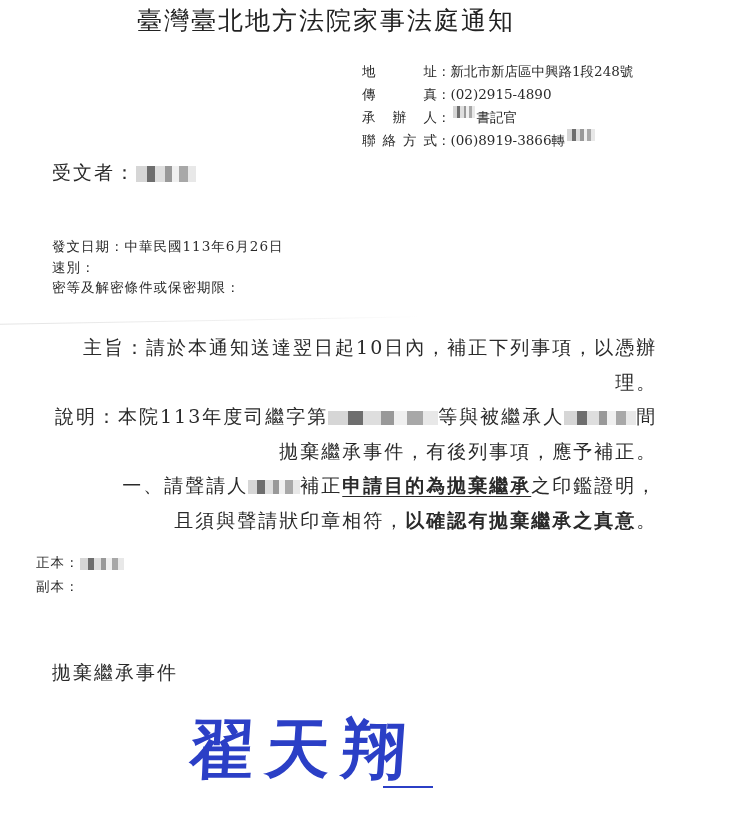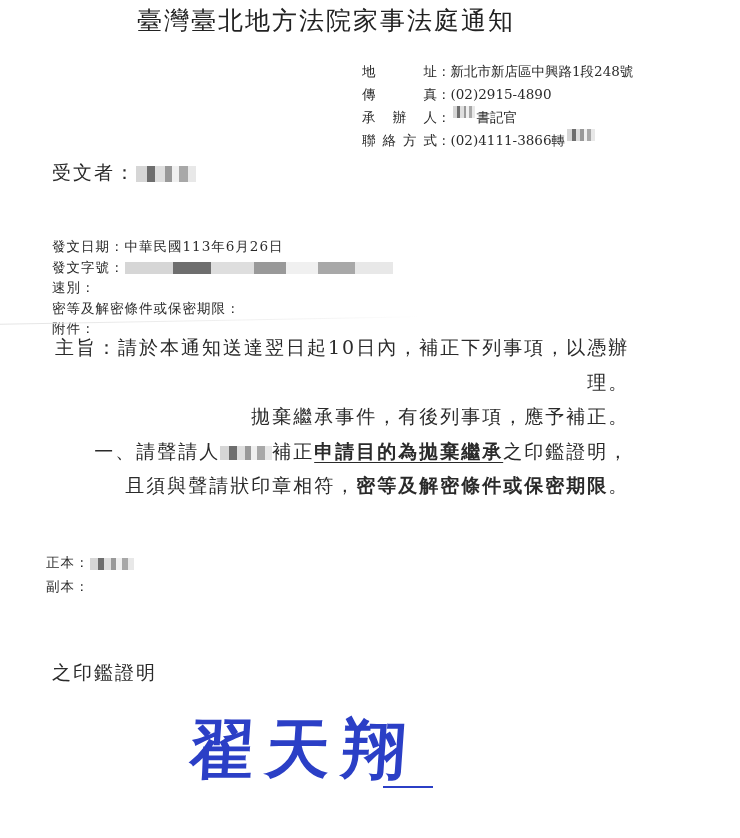--- a/index.html
+++ b/index.html
@@ -18,21 +18,21 @@
     opacity: 0.85; filter: blur(0.6px); }
   .recipient { left: 52px; top: 160px; font-size: 19px; letter-spacing: 2px; }
   .meta { left: 52px; top: 204px; font-size: 13.5px; line-height: 20.5px; letter-spacing: 1px; margin-top: 32px; }
   .body-text { left: 55px; top: 330px; font-size: 19px; line-height: 34.5px; letter-spacing: 2px; text-align: right; }
   .body-text .line { height: 34.5px; }
   .indent1 { padding-left: 69px; }
   .item { padding-left: 20px; }
   .indent2 { padding-left: 69px; }
   .u { text-decoration: underline; text-underline-offset: 4px; font-weight: bold; }
   .bold { font-weight: bold; }
-  .cc { left: 46px; top: 550px; font-size: 13.5px; line-height: 24px; letter-spacing: 1px; }
+  .cc { left: 36px; top: 550px; font-size: 13.5px; line-height: 24px; letter-spacing: 1px; }
   .officer { left: 52px; top: 660px; font-size: 19px; letter-spacing: 2px; }
   .stamp { left: 190px; top: 706px; font-size: 64px; color: #2b3fc6; font-weight: bold; letter-spacing: 12px;
     font-family: "DejaVu Serif", serif; transform: skewX(-4deg); }
   .stamp-line { left: 383px; top: 786px; width: 50px; height: 2px; background: #2b3fc6; }
   .scan-line { left: 0; top: 320px; width: 420px; height: 1px; background: linear-gradient(90deg, #e4e4e4, #f5f5f5 80%, transparent); transform: rotate(-1deg); }
 </style>
 </head>
 <body>
 
 <div class="abs title">臺灣臺北地方法院家事法庭通知</div>
@@ -65,60 +65,59 @@
     <span>書記官</span>
   </div>
   <div class="row">
     <span class="lbl">
       <span>聯</span>
       <span>絡</span>
       <span>方</span>
       <span>式</span>
     </span>
     <span>：</span>
-    <span>(02)4111-3866轉</span>
+    <span>(06)8919-3866轉</span>
     <span class="blur" style="width:28px;margin-left:2px;"></span>
   </div>
 </div>
 
 <div class="abs recipient">
   <span>受文者：</span><span class="blur" style="width:60px;height:16px;"></span>
 </div>
 
 <div class="abs meta">
   <div>
     <span>發文日期：</span><span>中華民國113年6月26日</span>
   </div>
-  <div>
-    <span>發文字號：</span><span class="blur" style="width:268px;"></span>
-  </div>
   <div>速別：</div>
   <div>密等及解密條件或保密期限：</div>
-  <div>附件：</div>
 </div>
 
 <div class="abs scan-line"></div>
 
 <div class="abs body-text">
   <div class="line">
     <span>主旨：</span><span>請於本通知送達翌日起10日內，補正下列事項，以憑辦</span>
   </div>
   <div class="line indent1">理。</div>
+  <div class="line">
+    <span>說明：</span><span>本院113年度司繼字第</span><span class="blur" style="width:110px;height:14px;"></span><span>等與被繼承人</span><span class="blur" style="width:72px;height:14px;"></span><span>間</span>
+  </div>
   <div class="line indent1">拋棄繼承事件，有後列事項，應予補正。</div>
   <div class="line item">
     <span>一、</span><span>請聲請人</span><span class="blur" style="width:52px;height:14px;"></span><span>補正</span><span class="u">申請目的為拋棄繼承</span><span>之印鑑證明，</span>
   </div>
   <div class="line indent2">
-    <span>且須與聲請狀印章相符，</span><span class="bold">密等及解密條件或保密期限</span><span>。</span>
+    <span>且須與聲請狀印章相符，</span><span class="bold">以確認有拋棄繼承之真意</span><span>。</span>
   </div>
 </div>
 
 <div class="abs cc">
   <div>
     <span>正本：</span><span class="blur" style="width:44px;"></span>
   </div>
   <div>副本：</div>
 </div>
 
-<div class="abs officer">之印鑑證明</div>
+<div class="abs officer">拋棄繼承事件</div>
 
 <div class="abs stamp">翟天翔</div>
 <div class="abs stamp-line"></div>
 
 </body></html>

